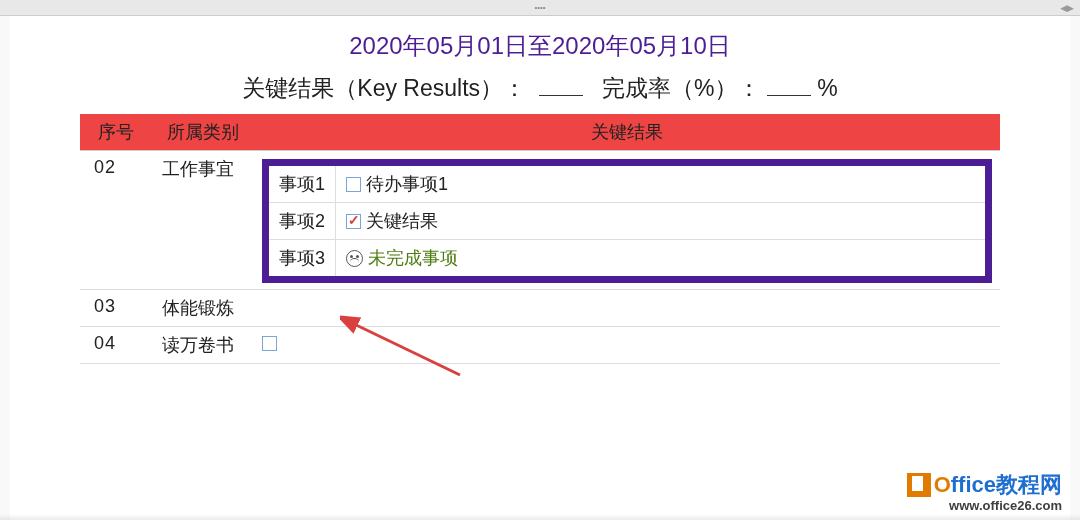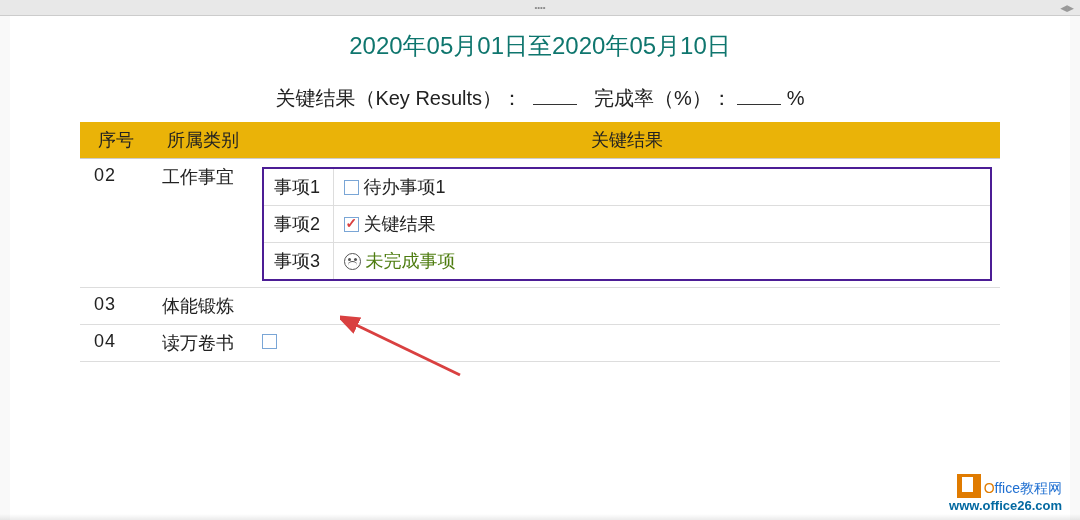--- a/index.html
+++ b/index.html
@@ -32,45 +32,45 @@
       background: #fff;
       margin: 0 auto;
       width: 1060px;
       padding: 14px 70px 20px 70px;
       height: 504px;
     }
     .title {
       text-align: center;
       font-size: 24px;
       font-weight: normal;
-      color: #0f766e;
-      margin-bottom: 23px;
+      color: #4c1d95;
+      margin-bottom: 11px;
     }
     .subtitle {
       text-align: center;
-      font-size: 20px;
+      font-size: 23px;
       color: #222;
       margin-bottom: 10px;
     }
     .subtitle .blank {
       display: inline-block;
       border-bottom: 1.5px solid #333;
       width: 44px;
       vertical-align: baseline;
     }
     table.main {
       width: 100%;
       border-collapse: collapse;
       table-layout: fixed;
     }
     table.main col.c1 { width: 72px; }
     table.main col.c2 { width: 102px; }
     table.main col.c3 { width: auto; }
     table.main th {
-      background: #eab308;
+      background: #ef4444;
       font-weight: normal;
       font-size: 18px;
       padding: 6px 8px;
       text-align: center;
       color: #222;
       border-bottom: 1px solid #ccc;
     }
     table.main td {
       border-bottom: 1px solid #ddd;
       padding: 6px 10px;
@@ -84,21 +84,21 @@
     .chk {
       display: inline-block;
       width: 15px;
       height: 15px;
       border: 1.5px solid #7aa6d6;
       vertical-align: -2px;
     }
     .inner-table {
       width: 100%;
       border-collapse: collapse;
-      border: 2px solid #4c1d95;
+      border: 7px solid #4c1d95;
       margin-top: 2px;
     }
     .inner-table td {
       border: 1px solid #ddd;
       font-size: 18px;
       padding: 5px 10px;
     }
     .inner-table td.lbl { width: 70px; }
     .inner-table td.val { }
     .chk-checked {
@@ -169,24 +169,24 @@
       position: absolute;
       pointer-events: none;
     }
     .watermark {
       position: absolute;
       right: 18px;
       bottom: 6px;
       text-align: right;
       line-height: 1.2;
     }
-    .watermark .line1 { font-size: 14px; font-weight: normal; }
+    .watermark .line1 { font-size: 22px; font-weight: bold; }
     .watermark .line1 .o { color: #e07b00; }
     .watermark .line1 .rest { color: #1f6fd1; }
-    .watermark .line2 { font-size: 13px; color: #0369a1; font-weight: bold; }
+    .watermark .line2 { font-size: 13px; color: #404040; font-weight: bold; }
     .watermark .wlogo {
       display: inline-block;
       width: 24px; height: 24px;
       background: #e07b00;
       vertical-align: -5px;
       margin-right: 3px;
       position: relative;
     }
     .watermark .wlogo::after {
       content: "";

